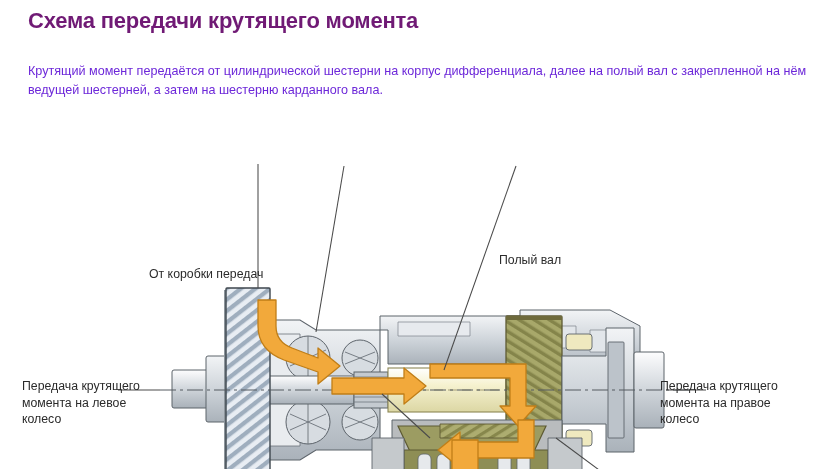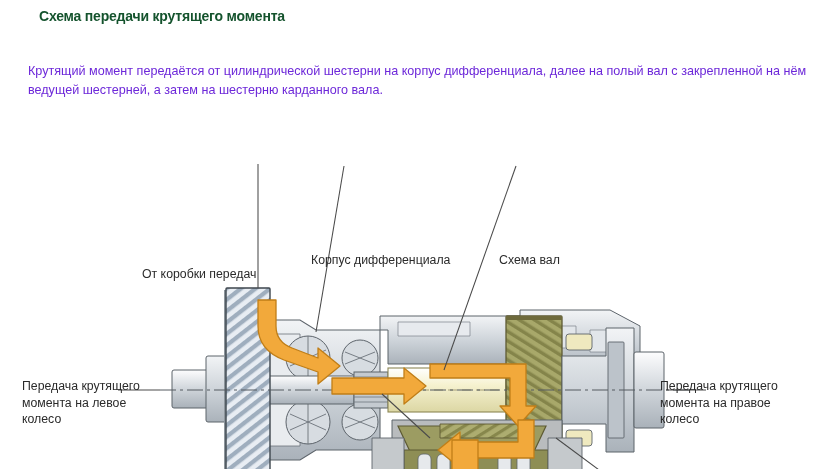--- a/index.html
+++ b/index.html
@@ -13,26 +13,26 @@
     position: relative;
     overflow: hidden;
     font-family: "Liberation Sans", sans-serif;
     color: #2b2b2b;
     -webkit-font-smoothing: antialiased;
   }
 
   
   .page-title {
     position: absolute;
-    left: 39px;
+    left: 28px;
     top: 8px;
-    font-size: 14px;
+    font-size: 22px;
     font-weight: bold;
     letter-spacing: -0.2px;
-    color: #14532d;
+    color: #701a75;
     white-space: nowrap;
   }
   .intro {
     position: absolute;
     left: 28px;
     top: 62px;
     width: 790px;
     font-size: 12.6px;
     line-height: 19px;
     color: #6d28d9;
@@ -52,21 +52,21 @@
   .label {
     position: absolute;
     font-size: 12.3px;
     line-height: 16.5px;
     color: #2b2b2b;
     white-space: pre-line;
   }
   .label.center { text-align: left; }
   .label.left   { text-align: left; }
 
-  .lbl-gearbox      { left: 142px; top: 146px; }
+  .lbl-gearbox      { left: 149px; top: 146px; }
   .lbl-diffhousing  { left: 311px; top: 132px; }
   .lbl-hollowshaft  { left: 499px; top: 132px; }
   .lbl-leftwheel    { left: 22px;  top: 258px; width: 176px; }
   .lbl-rightwheel   { left: 660px; top: 258px; width: 172px; }
 </style>
 </head>
 <body>
 
 <div class="page-title">Схема передачи крутящего момента</div>
 
@@ -231,23 +231,22 @@
       <line x1="160" y1="270" x2="118" y2="270"></line>
       <line x1="666" y1="270" x2="706" y2="270"></line>
       <line x1="244" y1="350" x2="206" y2="392"></line>
       <line x1="430" y1="318" x2="382" y2="274"></line>
       <line x1="556" y1="318" x2="618" y2="364"></line>
     </g>
   </svg>
 
   <div class="label left lbl-gearbox">От коробки передач</div>
 
-  <div class="label left lbl-diffhousing">Корпус дифференциала</div>
-
-  <div class="label left lbl-hollowshaft">Схема вал</div>
+
+  <div class="label left lbl-hollowshaft">Полый вал</div>
 
   <div class="label center lbl-leftwheel">Передача крутящего
 момента на левое
 колесо</div>
 
   <div class="label center lbl-rightwheel">Передача крутящего
 момента на правое
 колесо</div>
 
 </div>

